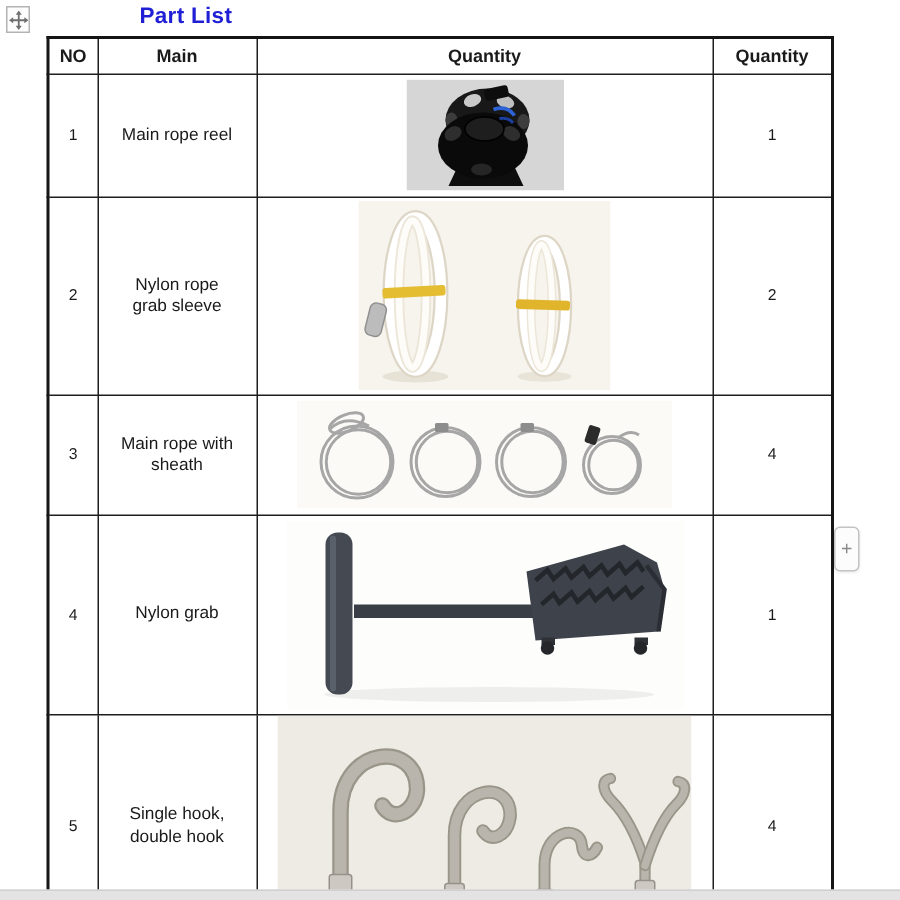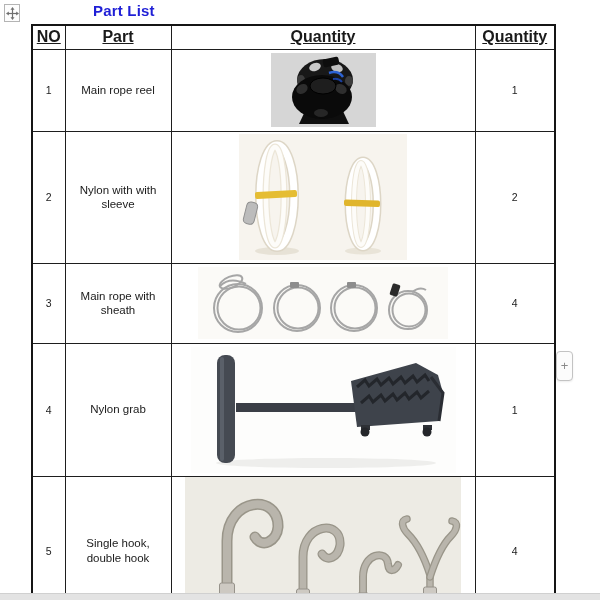--- a/index.html
+++ b/index.html
@@ -33,21 +33,21 @@
     width: 523px;
     background: #fff;
   }
   table.part-list th, table.part-list td {
     border: 1.5px solid #1e1e1e;
     text-align: center; vertical-align: middle;
     color: #1a1a1a;
     overflow: hidden;
   }
   table.part-list { border: 2px solid #151515; }
-  th { font-size: 16px; font-weight: bold; height: 24px; text-decoration: underline; }
+  th { font-size: 12px; font-weight: bold; height: 24px; }
   td.no-cell  { font-size: 10.5px; }
   td.item-cell { font-size: 11.5px; padding: 0 13px; line-height: 1.25; }
   td.qty-cell { font-size: 10.5px; }
   td.pic-cell { padding: 0; }
   .pic-wrap { display: flex; align-items: center; justify-content: center; width: 100%; height: 100%; }
   .pic-wrap.top { align-items: flex-start; }
   .photo { display: block; }
 
   .add-btn {
     position: absolute; left: 556px; top: 351px;
@@ -90,21 +90,21 @@
   <table class="part-list">
     <colgroup>
         <col style="width:33px">
         <col style="width:106px">
         <col style="width:304px">
         <col style="width:80px">
       </colgroup>
     <thead>
       <tr>
         <th>NO</th>
-        <th>Part</th>
+        <th>Main</th>
         <th>Quantity</th>
         <th>Quantity</th>
       </tr>
     </thead>
     <tbody>
 
       <tr style="height:82px">
         <td class="no-cell">1</td>
         <td class="item-cell">Main rope reel</td>
         <td class="pic-cell">
@@ -126,21 +126,21 @@
             <path d="M58 20 q9 -3 14 4" stroke="#2d63d4" stroke-width="2.5" fill="none"></path>
             <path d="M62 26 q6 -1 9 3" stroke="#1a3f9e" stroke-width="2" fill="none"></path>
           </svg>
         </div>
           </td>
         <td class="qty-cell">1</td>
       </tr>
 
       <tr style="height:132px">
         <td class="no-cell">2</td>
-        <td class="item-cell">Nylon with with sleeve</td>
+        <td class="item-cell">Nylon rope grab sleeve</td>
         <td class="pic-cell">
             <div class="pic-wrap">
           <svg class="photo" width="168" height="126" viewBox="0 0 168 126">
             <rect width="168" height="126" fill="#f7f4ee"></rect>
             <ellipse cx="38" cy="117" rx="22" ry="4" fill="#e7e2d6"></ellipse>
             <ellipse cx="124" cy="117" rx="18" ry="3.5" fill="#e9e4d8"></ellipse>
             <g fill="none">
               <ellipse cx="38" cy="62" rx="17" ry="51" stroke="#ddd6c6" stroke-width="10"></ellipse>
               <ellipse cx="38" cy="62" rx="17" ry="51" stroke="#ffffff" stroke-width="7"></ellipse>
               <ellipse cx="36" cy="62" rx="9" ry="49" stroke="#ece6d8" stroke-width="7"></ellipse>

